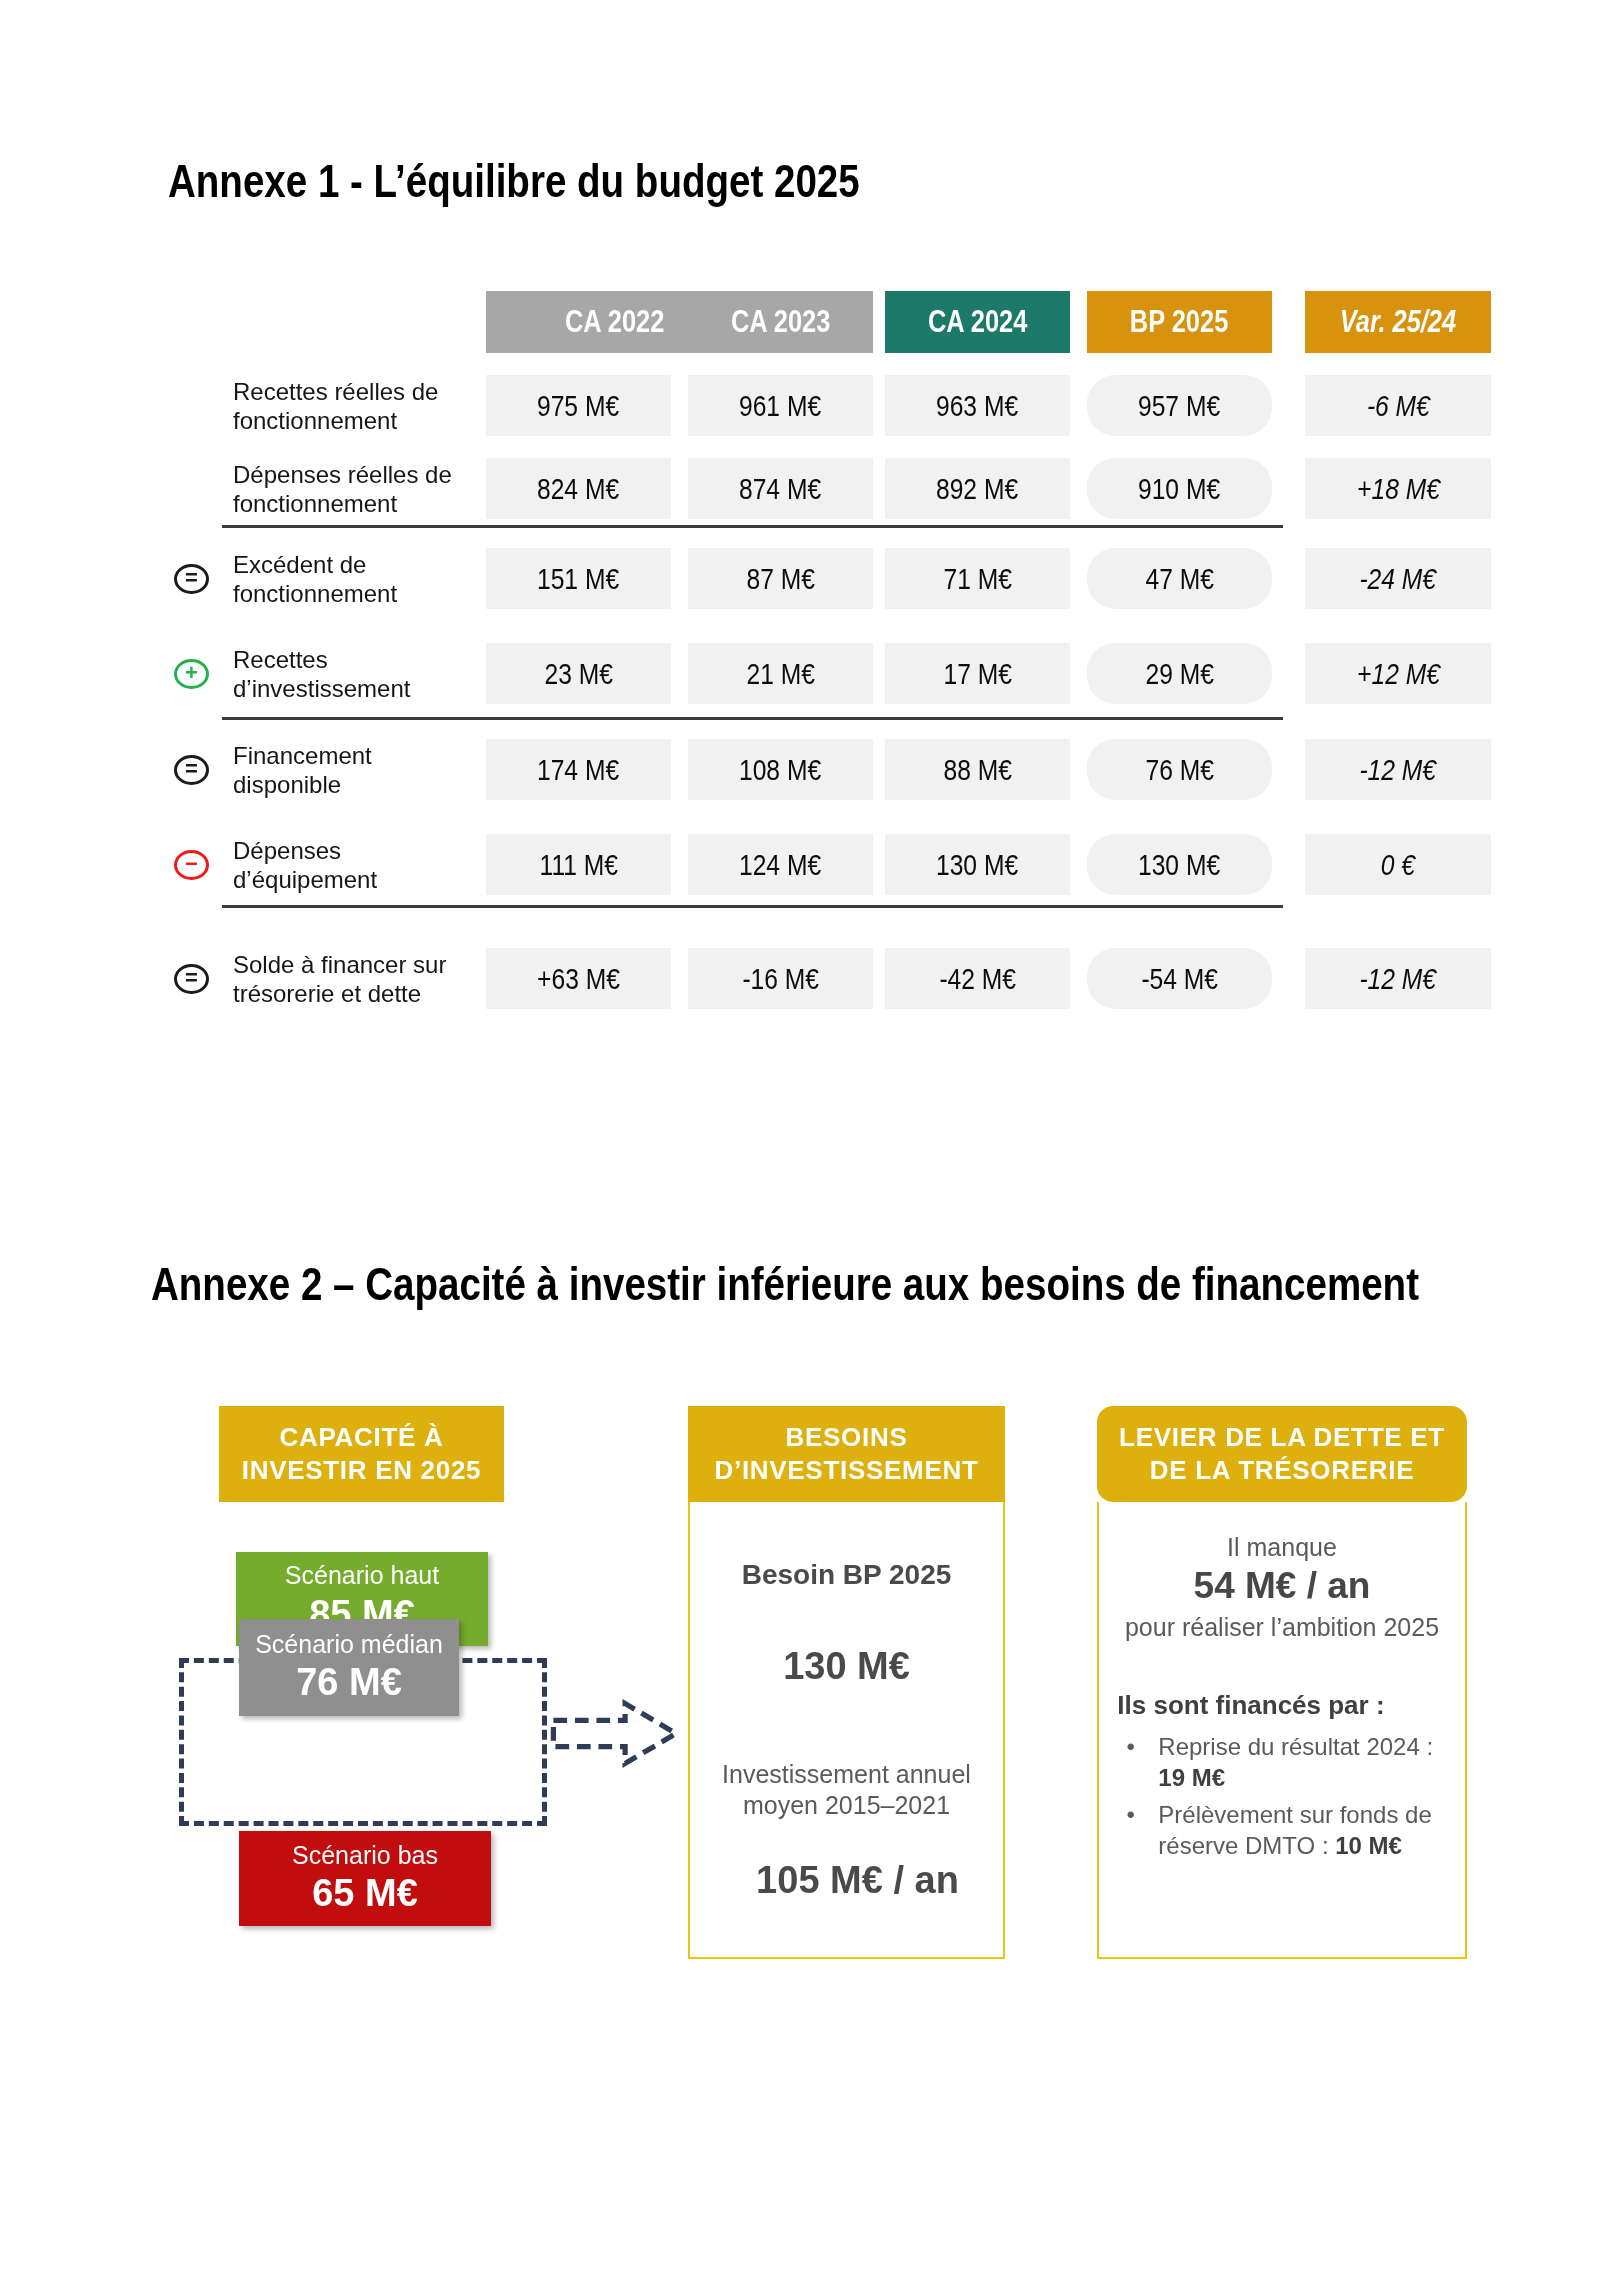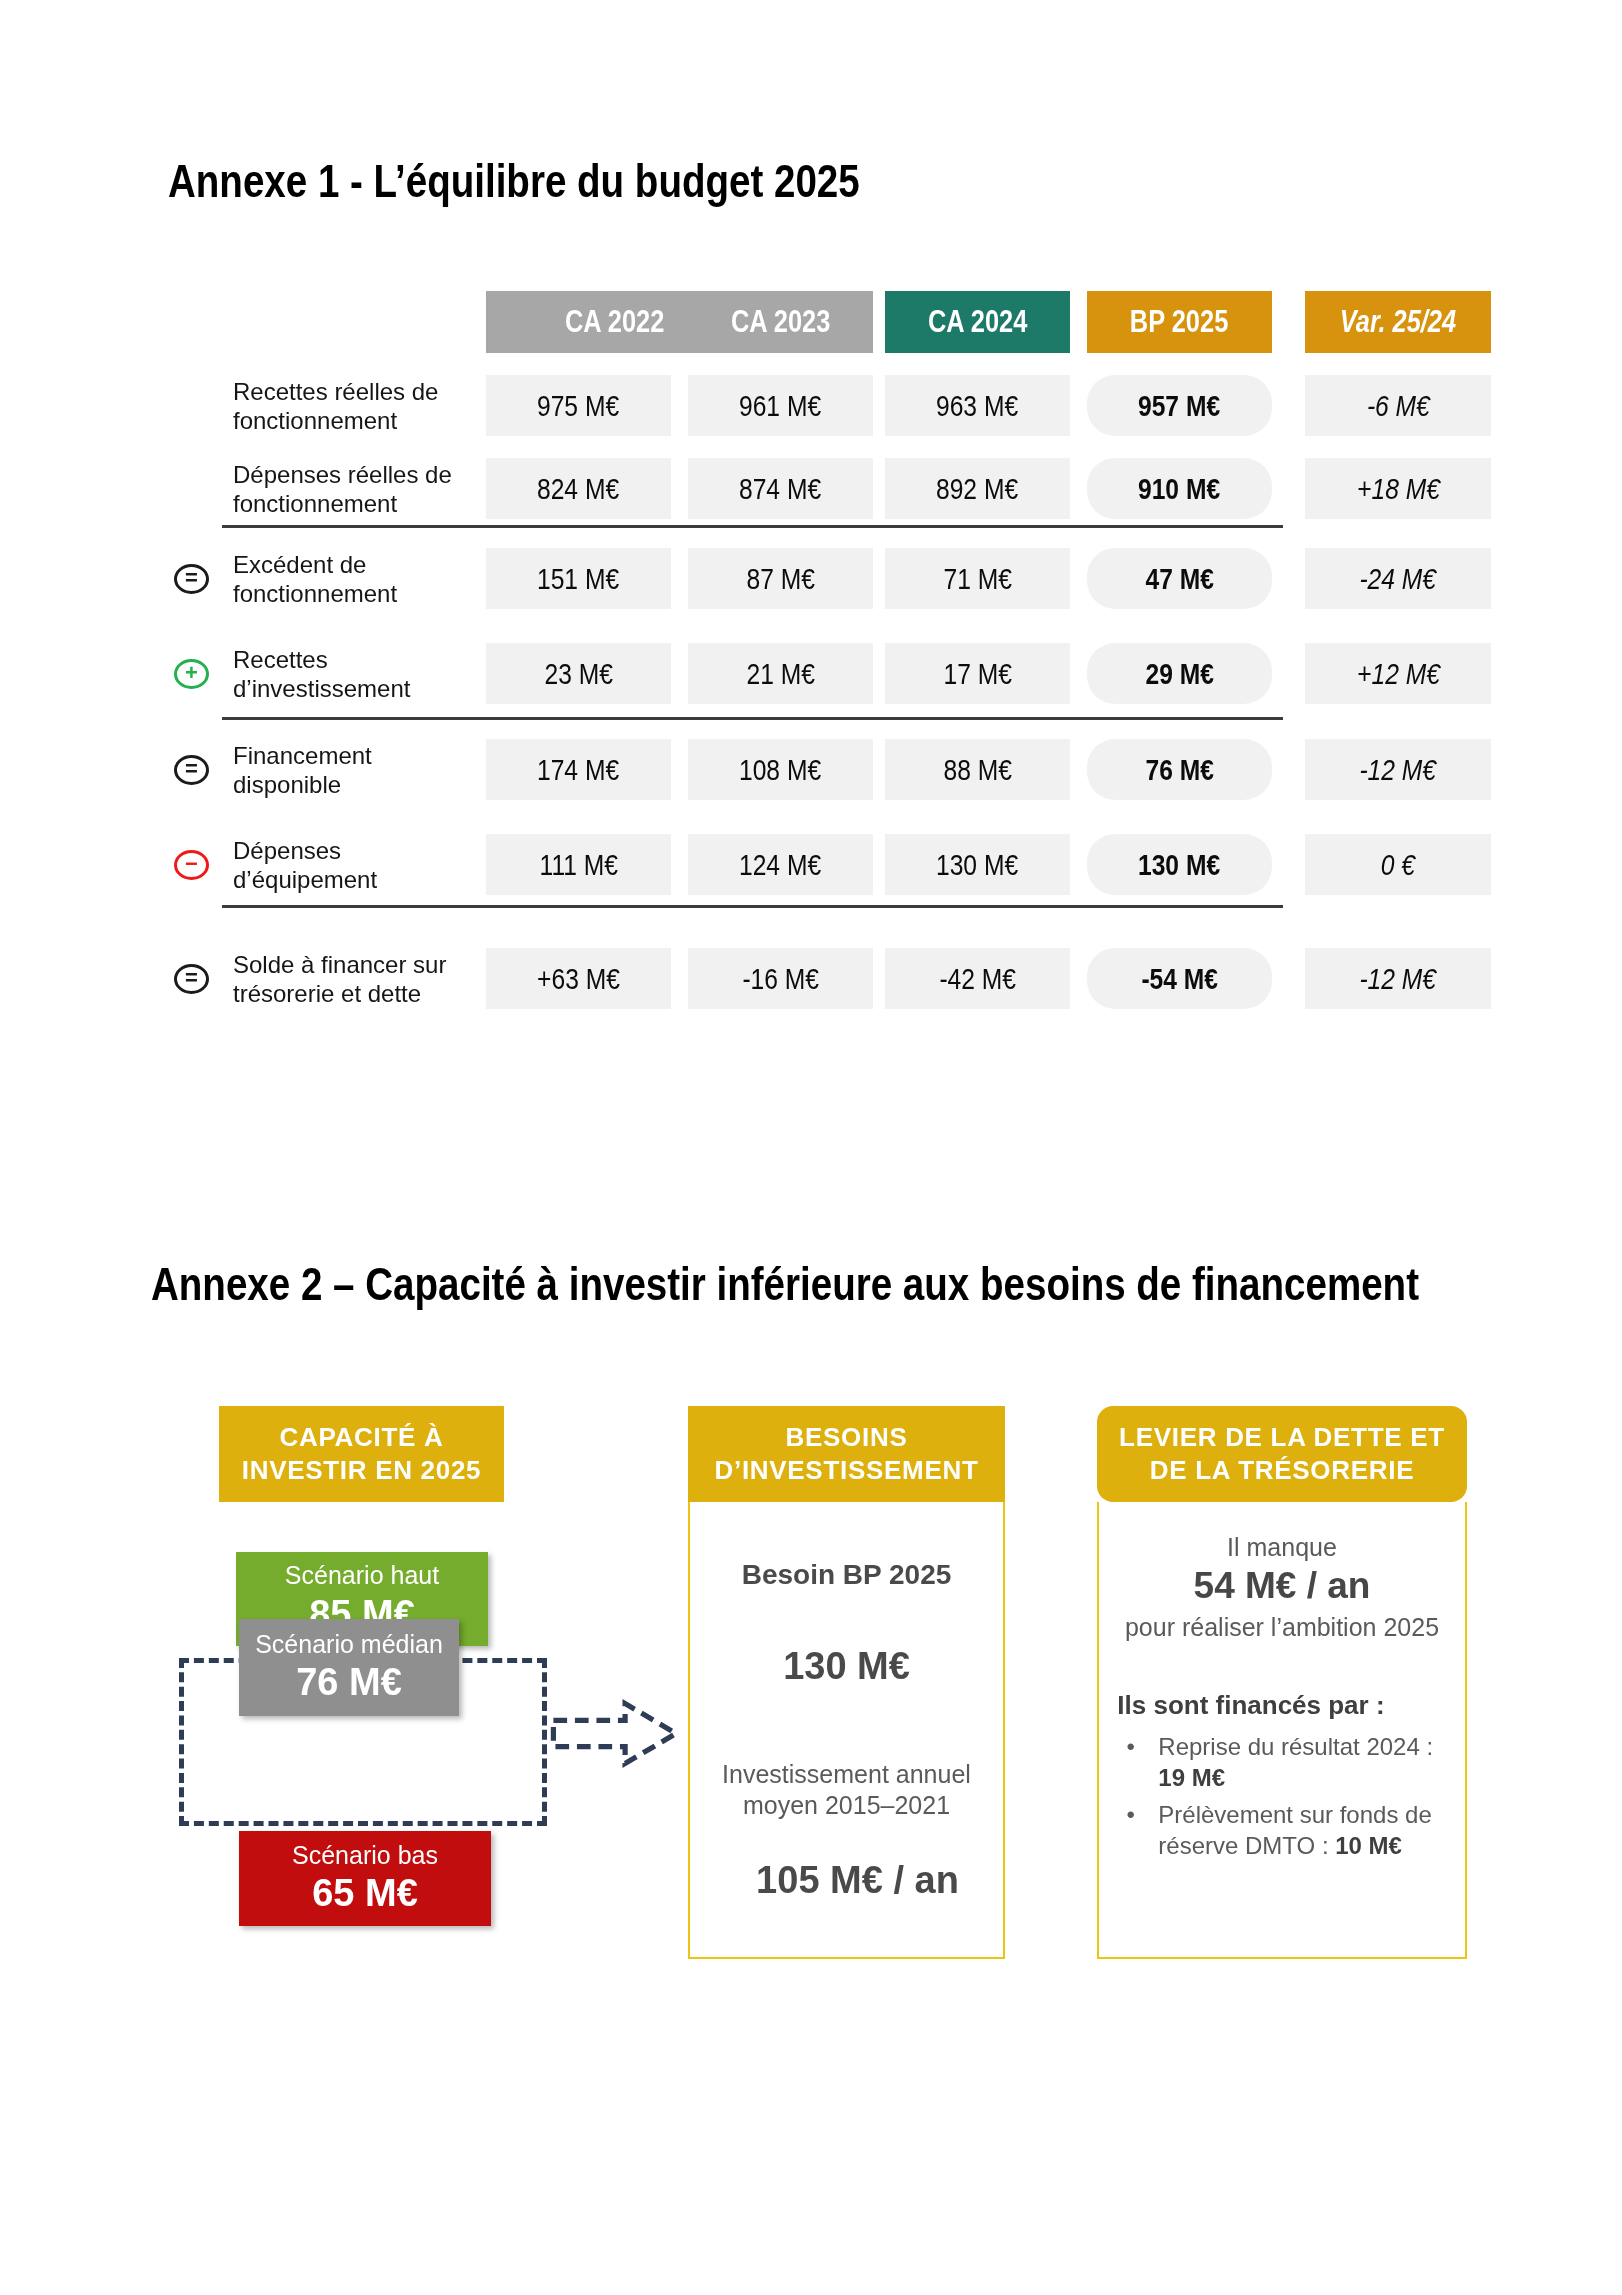--- a/index.html
+++ b/index.html
@@ -35,21 +35,21 @@
   .row-icon{position:absolute;left:174px;top:50%;transform:translateY(-50%);
             width:35px;height:30px;border-radius:50%;border:3.3px solid #1b1b1b;box-sizing:border-box;
             display:flex;align-items:center;justify-content:center;
             font-size:22px;font-weight:700;color:#1b1b1b;line-height:1;padding-bottom:2px;}
   .row-icon.green{border-color:#22b14c;color:#22b14c;}
   .row-icon.red{border-color:#f21818;color:#f21818;}
 
   .cell{position:absolute;top:0;height:61px;background:#f1f1f1;
         display:flex;align-items:center;justify-content:center;
         font-size:30px;color:#0c0c0c;}
-  .cell.c3{font-weight:700;border-radius:28px;}
+  .cell.c3{font-weight:400;border-radius:28px;}
   .cell.c4{font-style:italic;}
 
   .rule{position:absolute;left:222px;width:1061px;height:2.6px;background:#3b3b3b;}
   #rule-0{top:525px;} #rule-1{top:717px;} #rule-2{top:905px;}
 
   
   .col-hdr{position:absolute;top:1406px;height:96px;background:#ddb00d;color:#fff;
            display:flex;align-items:center;justify-content:center;text-align:center;
            font-size:26px;font-weight:800;line-height:33px;letter-spacing:0.7px;}
   #col1-hdr{left:219px;width:285px;}

